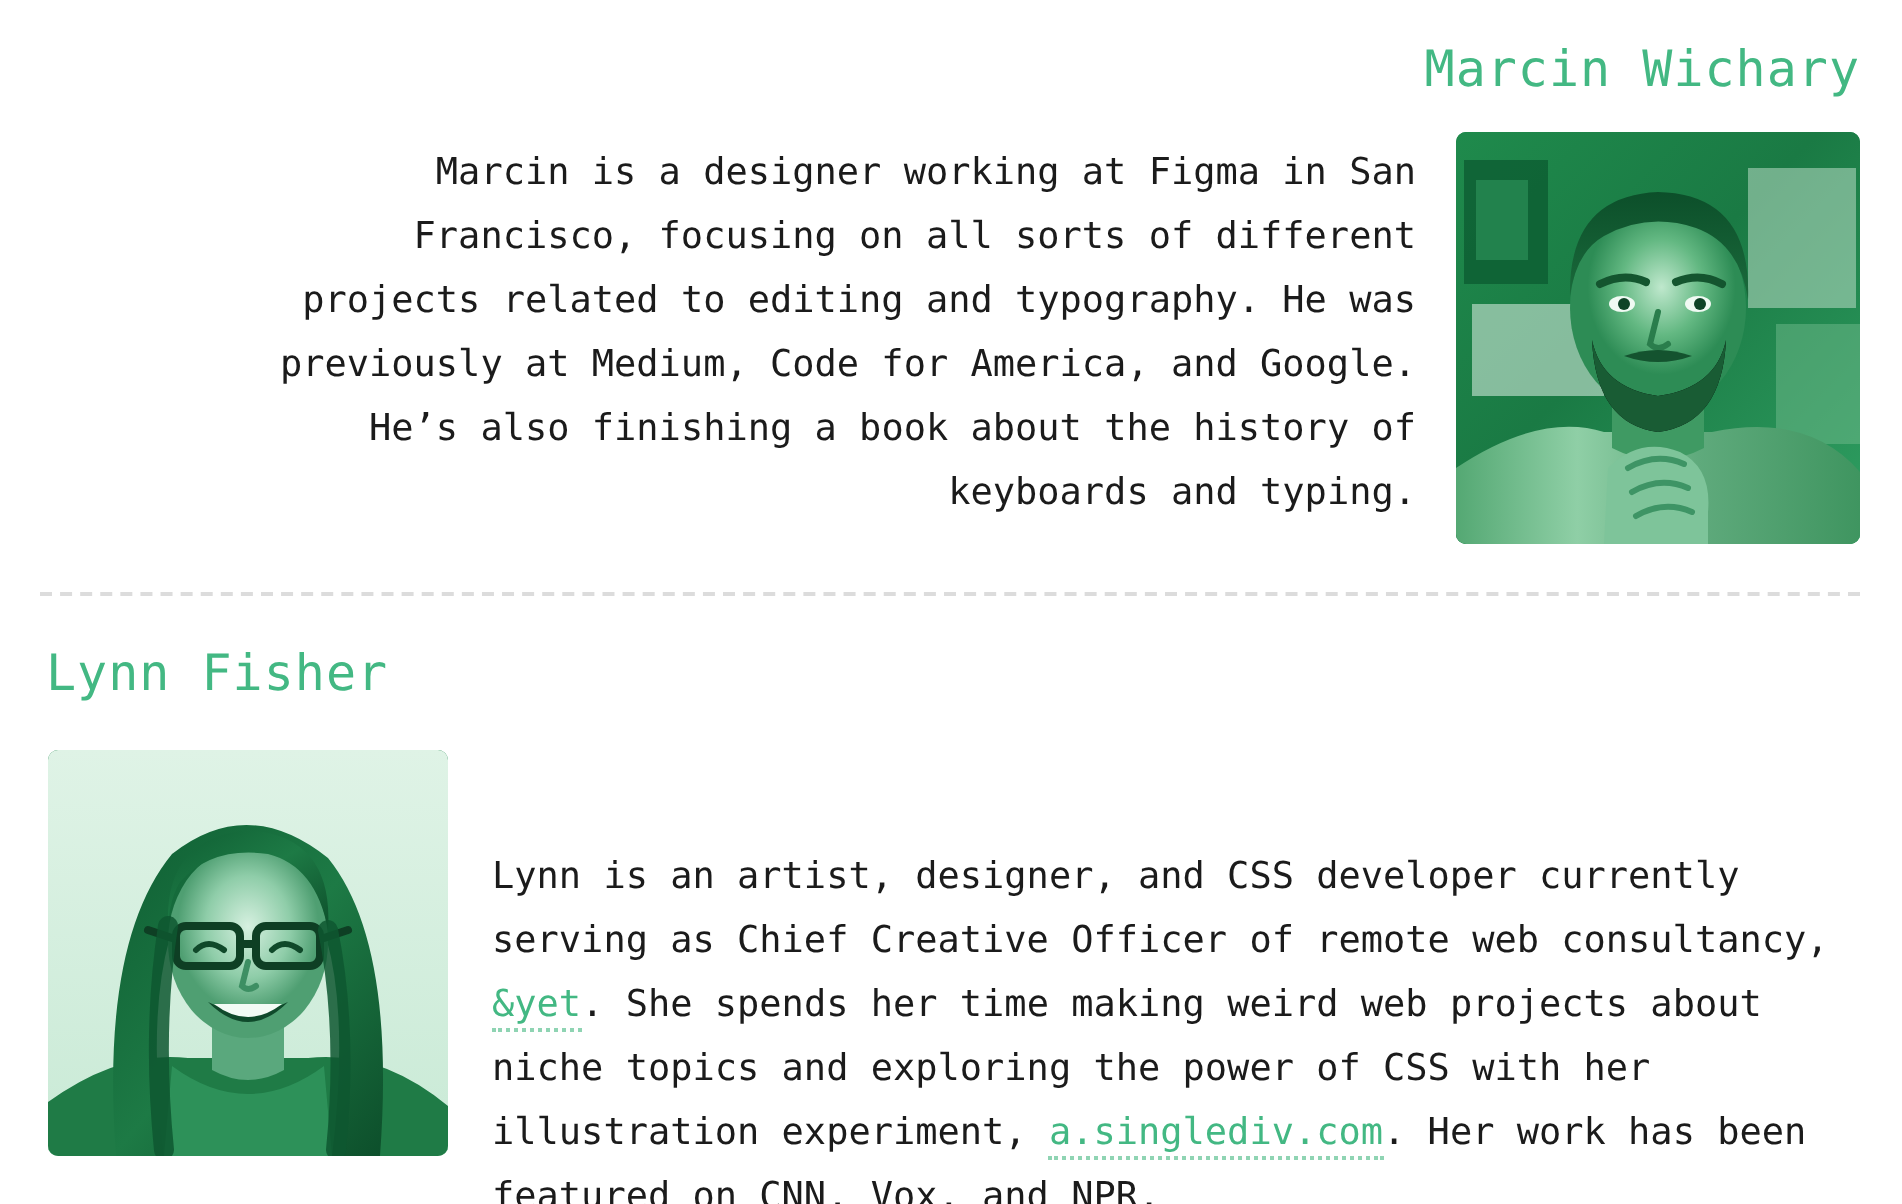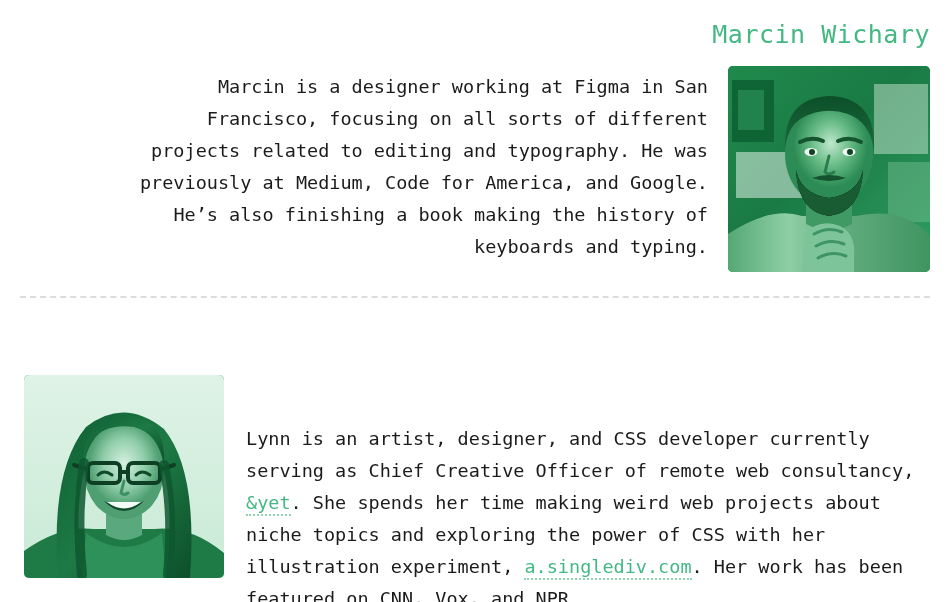--- a/index.html
+++ b/index.html
@@ -128,21 +128,21 @@
 </style>
 </head>
 <body>
 
 <div class="page">
 
   <section class="bio" id="bio-marcin">
 
     <h2 class="bio-heading" id="marcin-heading">Marcin Wichary</h2>
 
-    <p class="bio-text" id="marcin-text">Marcin is a designer working at Figma in San Francisco, focusing on all sorts of different projects related to editing and typography. He was previously at Medium, Code for America, and Google. He’s also finishing a book making the history of keyboards and typing.</p>
+    <p class="bio-text" id="marcin-text">Marcin is a designer working at Figma in San Francisco, focusing on all sorts of different projects related to editing and typography. He was previously at Medium, Code for America, and Google. He’s also finishing a book about the history of keyboards and typing.</p>
 
     <div class="photo" id="marcin-photo">
       <svg viewBox="0 0 202 206" preserveAspectRatio="xMidYMid slice" aria-hidden="true">
         <defs>
           <linearGradient id="mbg" x1="0" y1="0" x2="1" y2="1">
             <stop offset="0%" stop-color="#1f8a4c"></stop>
             <stop offset="45%" stop-color="#1a7a44"></stop>
             <stop offset="100%" stop-color="#2f9f62"></stop>
           </linearGradient>
           <radialGradient id="mface" cx="52%" cy="40%" r="42%">
@@ -196,20 +196,21 @@
         <path d="M88 180 Q102 172 116 178" stroke="#3e9465" stroke-width="3" fill="none" stroke-linecap="round"></path>
         <path d="M90 192 Q104 184 118 190" stroke="#3e9465" stroke-width="3" fill="none" stroke-linecap="round"></path>
       </svg>
     </div>
   </section>
 
   <hr class="divider">
 
   <section class="bio" id="bio-lynn">
 
+    <h2 class="bio-heading" id="lynn-heading">Lynn Fisher</h2>
 
     <p class="bio-text" id="lynn-text"><span>Lynn is an artist, designer, and CSS developer currently serving as Chief Creative Officer of remote web consultancy, </span><a class="bio-link" href="#">&amp;yet</a><span>. She spends her time making weird web projects about niche topics and exploring the power of CSS with her illustration experiment, </span><a class="bio-link" href="#">a.singlediv.com</a><span>. Her work has been featured on CNN, Vox, and NPR.</span></p>
 
     <div class="photo" id="lynn-photo">
       <svg viewBox="0 0 200 203" preserveAspectRatio="xMidYMid slice" aria-hidden="true">
         <defs>
           <linearGradient id="lbg" x1="0" y1="0" x2="0" y2="1">
             <stop offset="0%" stop-color="#dff3e6"></stop>
             <stop offset="100%" stop-color="#c9ead6"></stop>
           </linearGradient>

